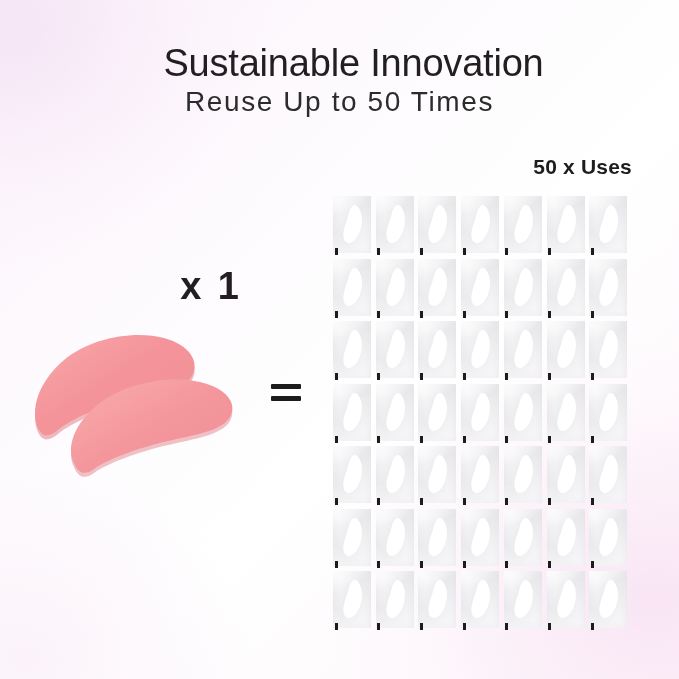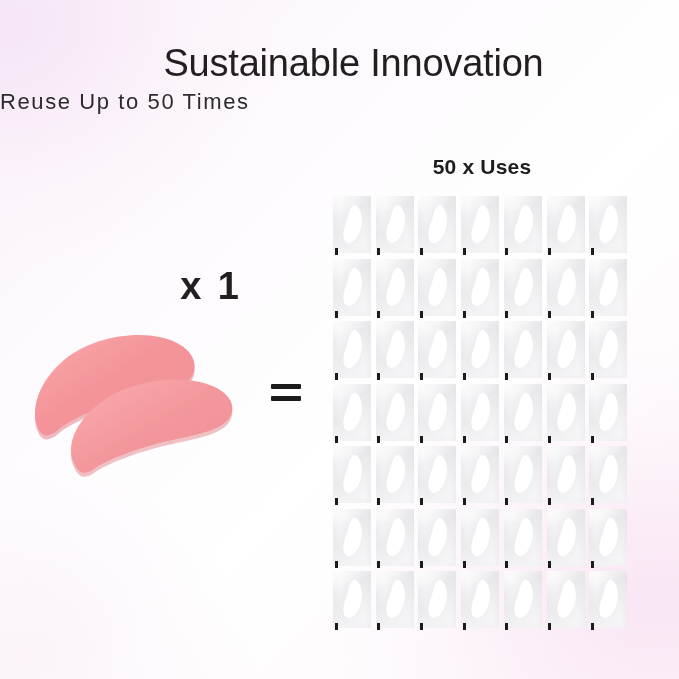--- a/index.html
+++ b/index.html
@@ -37,34 +37,34 @@
     letter-spacing: -0.2px;
     line-height: 44px;
     white-space: nowrap;
     padding-left: 14px;
   }
   .subtitle {
     position: absolute;
     left: 0;
     top: 88px;
     width: 679px;
-    text-align: left;
-    font-size: 22px;
+    text-align: center;
+    font-size: 28px;
     font-weight: normal;
     color: #2c2c2c;
     letter-spacing: 1.6px;
     line-height: 28px;
     white-space: nowrap;
   }
   .grid-heading {
     position: absolute;
     left: 332px;
     top: 154px;
     width: 300px;
-    text-align: center;
+    text-align: right;
     font-size: 21px;
     font-weight: bold;
     color: #1d1d1d;
     letter-spacing: 0.2px;
     line-height: 26px;
     white-space: nowrap;
   }
   .times-one {
     position: absolute;
     left: 62px;

